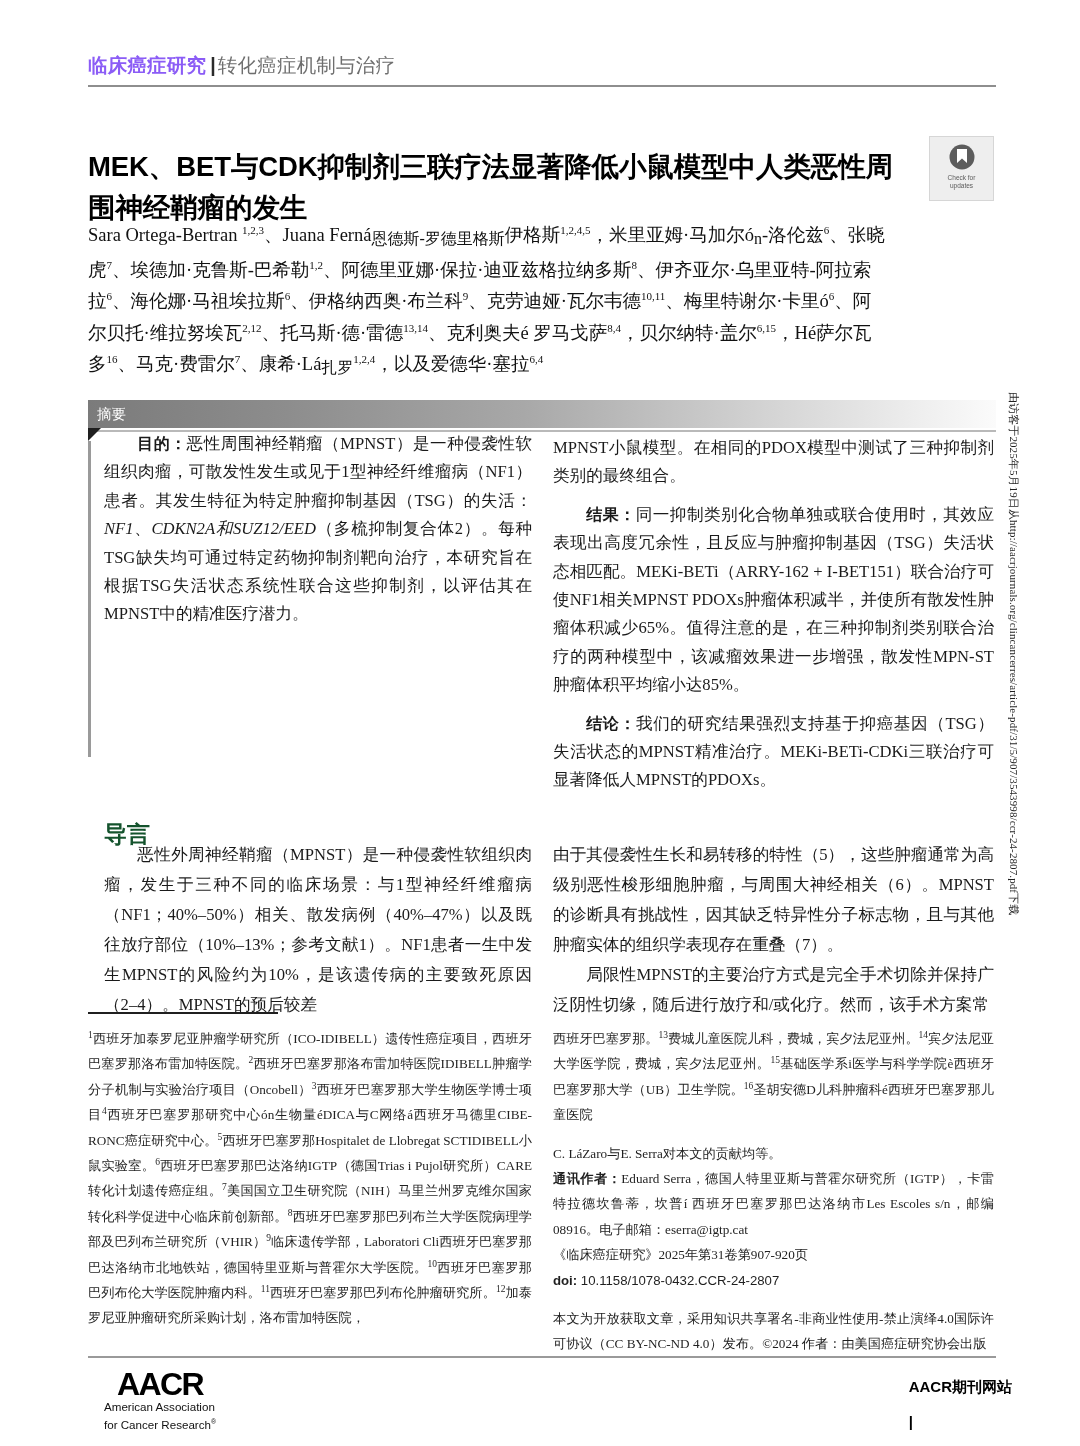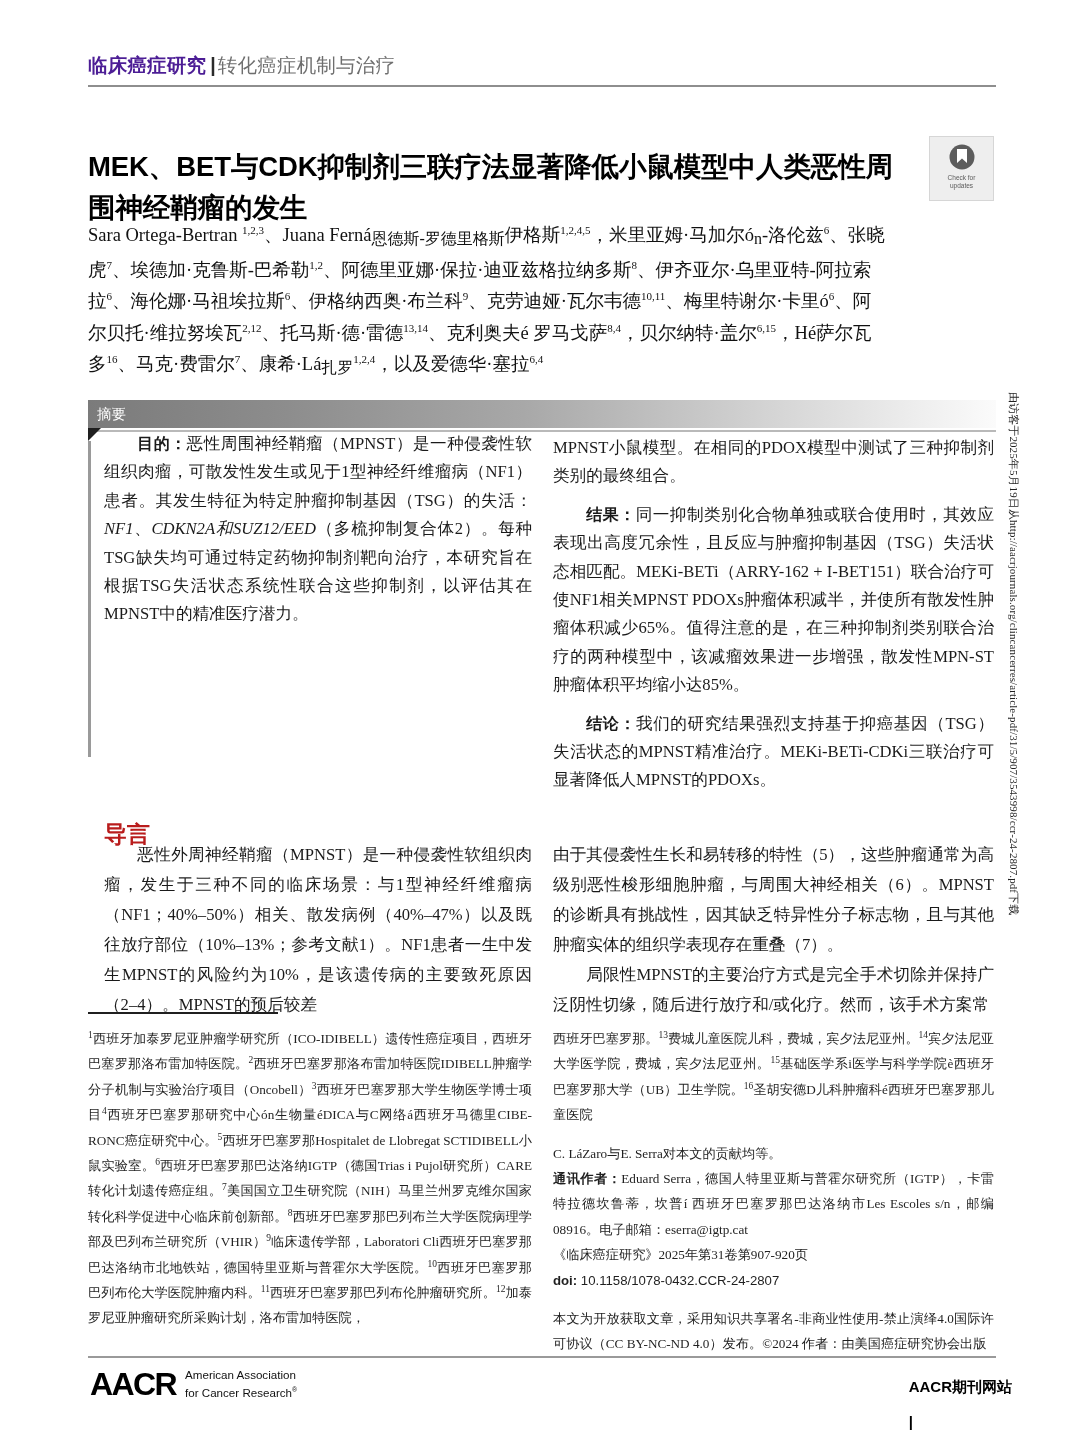--- a/index.html
+++ b/index.html
@@ -28,21 +28,21 @@
     height: 40px;
   }
   .runhead-text {
     font-family: "Liberation Sans", "DejaVu Sans", sans-serif;
     font-size: 19.5px;
     letter-spacing: .2px;
     white-space: nowrap;
   }
   .runhead-journal {
     font-weight: 700;
-    color: #4c1d95;
+    color: #8b5cf6;
   }
   .runhead-sep {
     font-weight: 700;
     color: #2a2a2a;
     margin: 0 2px 0 4px;
   }
   .runhead-section {
     font-weight: 400;
     color: #6e6e6e;
   }
@@ -180,21 +180,21 @@
   .ital { font-style: italic; }
 
   
   .intro-h {
     position: absolute;
     left: 104px;
     top: 800px;
     font-family: "Liberation Sans", "DejaVu Sans", sans-serif;
     font-weight: 700;
     font-size: 23px;
-    color: #b91c1c;
+    color: #14532d;
   }
   .intro-col-l { left: 104px; top: 840px; width: 428px; }
   .intro-col-r { left: 553px; top: 840px; width: 441px; }
   .intro-p {
     font-size: 16.6px;
     line-height: 30px;
     text-align: justify;
     text-justify: inter-character;
     margin: 0;
     color: #1a1a1a;
@@ -249,25 +249,25 @@
   .foot-rule {
     position: absolute;
     left: 88px;
     top: 1356px;
     width: 908px;
     height: 2px;
     background: #9a9a9a;
   }
   .logo {
     position: absolute;
-    left: 90px;
+    left: 104px;
     top: 1368px;
     display: flex;
     align-items: center;
-    gap: 9px;
+    flex-direction: column;
   }
   .logo-mark {
     font-family: "Liberation Sans", "DejaVu Sans", sans-serif;
     font-weight: 700;
     font-size: 32px;
     letter-spacing: -1.6px;
     color: #000;
     line-height: 32px;
   }
   .logo-words {

